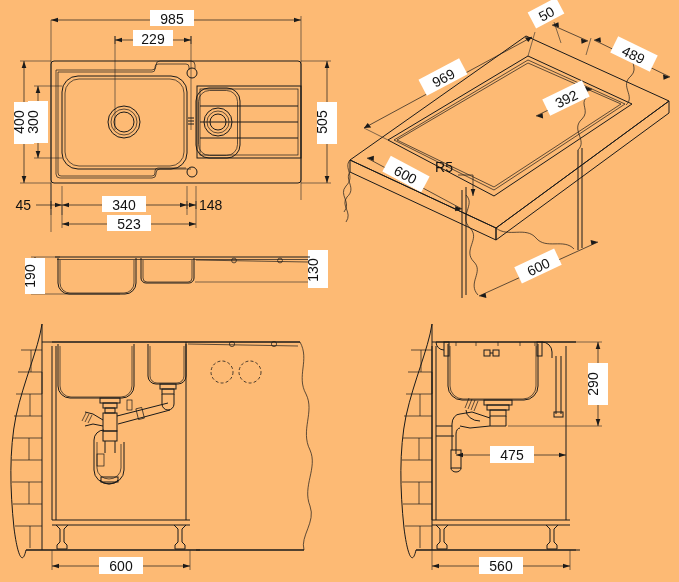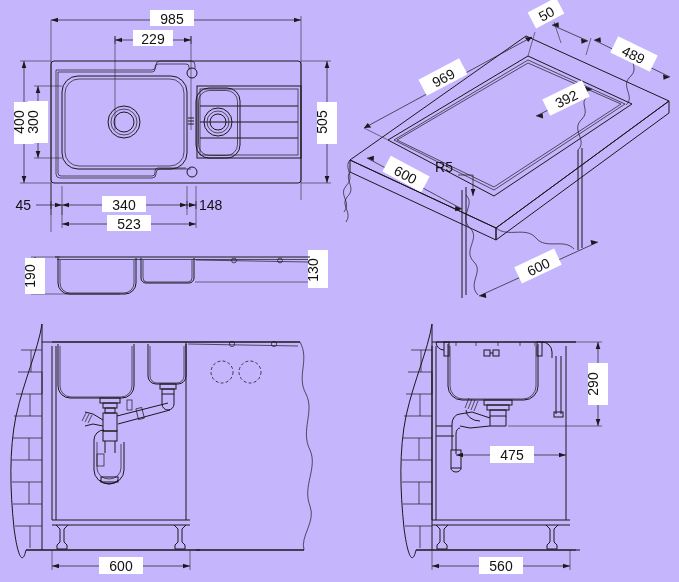--- a/index.html
+++ b/index.html
@@ -1,17 +1,17 @@
 <!DOCTYPE html>
 <html><head>
 <meta charset="utf-8">
 <style>
   html,body{margin:0;padding:0;background:#ffffff;}
   body{font-family:"Liberation Sans",sans-serif;}
-  #sheet{position:relative;width:679px;height:582px;background:#c4b5fd;overflow:hidden;}
+  #sheet{position:relative;width:679px;height:582px;background:#fdba74;overflow:hidden;}
   svg{display:block;}
   .ln{stroke:#1a1a1a;fill:none;stroke-width:1;}
   .thin{stroke:#1a1a1a;fill:none;stroke-width:0.7;}
   .ext{stroke:#2a2a2a;fill:none;stroke-width:0.6;}
   .dim{stroke:#1a1a1a;fill:none;stroke-width:0.7;}
   .hid{stroke:#1a1a1a;fill:none;stroke-width:0.8;stroke-dasharray:3 2.2;}
   .fill-w{fill:#ffffff;}
   .dtext{font-family:"Liberation Sans",sans-serif;font-size:14px;fill:#111;}
 </style>
 </head>

